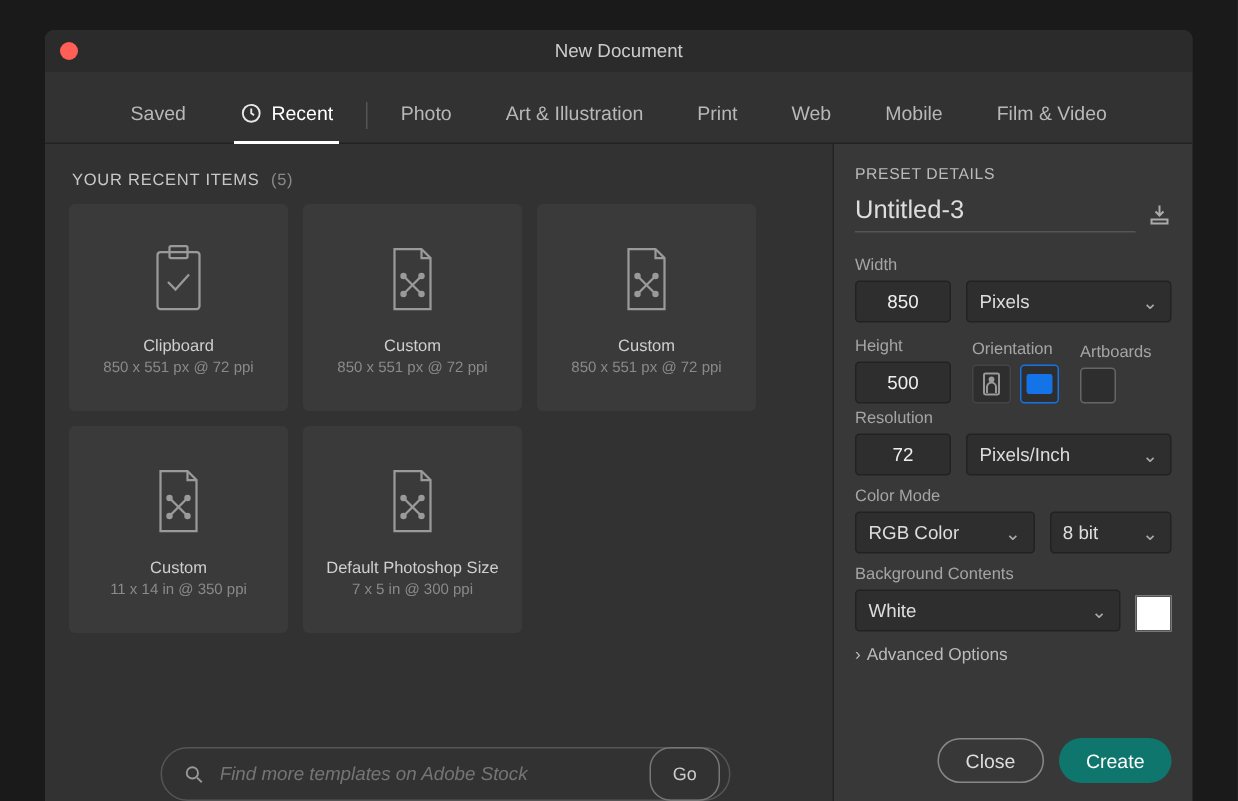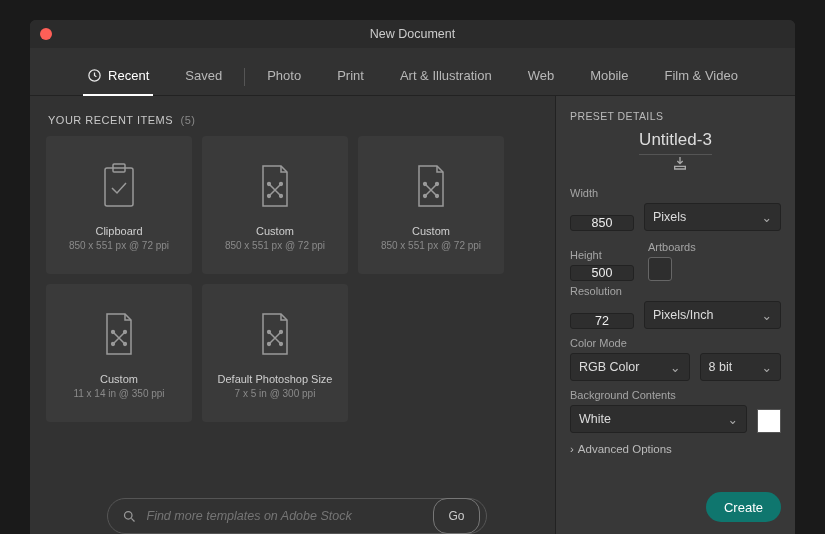--- a/index.html
+++ b/index.html
@@ -22,26 +22,26 @@
   .card { width:146px; height:138px; background:#3a3a3a; border-radius:4px; display:flex; flex-direction:column; align-items:center; justify-content:center; cursor:pointer; }
   .card-icon { height:56px; display:flex; align-items:center; justify-content:center; }
   .card-title { color:#cfcfcf; font-size:11px; margin-top:10px; }
   .card-sub { color:#8a8a8a; font-size:10px; margin-top:3px; }
   .search-row { margin-top:auto; display:flex; align-items:center; }
   .search-pill { flex:1; max-width:380px; margin:0 auto; height:36px; border:1px solid #555; border-radius:20px; display:flex; align-items:center; padding:0 6px 0 14px; gap:10px; }
   .search-pill input { flex:1; background:transparent; border:none; outline:none; color:#999; font-style:italic; font-size:12.5px; }
   .go-btn { height:36px; border:1px solid #777; background:transparent; color:#ccc; border-radius:14px; padding:0 14px; font-size:12px; cursor:pointer; }
   .right-pane { width:240px; background:#383838; border-left:1px solid #222; padding:14px 14px 12px 14px; display:flex; flex-direction:column; font-size:12px; color:#aaa; }
   .pd-title { font-size:10.5px; letter-spacing:0.4px; color:#bbb; margin-bottom:8px; }
-  .doc-name-row { display:flex; align-items:center; justify-content:space-between; margin-bottom:10px;flex-direction:column; }
+  .doc-name-row { display:flex; align-items:center; justify-content:space-between; margin-bottom:10px; }
   .doc-name { color:#ddd; font-size:17px; font-weight:300; border-bottom:1px solid #555; padding-bottom:4px; flex:1; }
   .dl-icon { color:#999; margin-left:8px; cursor:pointer; }
   .lbl { color:#a5a5a5; font-size:11px; margin:6px 0 4px 0; }
   .row { display:flex; gap:10px; align-items:flex-end; }
-  .num-input { background:#2e2e2e; border:1px solid #222; color:#eee; height:16px; width:64px; text-align:center; border-radius:3px; font-size:12.5px; outline:none; }
+  .num-input { background:#2e2e2e; border:1px solid #222; color:#eee; height:28px; width:64px; text-align:center; border-radius:3px; font-size:12.5px; outline:none; }
   .dd { background:#2e2e2e; border:1px solid #222; color:#ddd; height:28px; border-radius:3px; font-size:12.5px; display:flex; align-items:center; justify-content:space-between; padding:0 8px; cursor:pointer; }
   .dd .chev { color:#aaa; }
   .orient-group { display:flex; flex-direction:column; }
   .orient-btns { display:flex; gap:6px; }
   .orient-btn { width:26px; height:26px; background:#2e2e2e; border:1px solid #444; border-radius:3px; display:flex; align-items:center; justify-content:center; cursor:pointer; }
   .orient-btn.active { border-color:#1473e6; }
   .orient-btn.active svg rect, .orient-btn.active svg circle { stroke:#1473e6; fill:#1473e6; }
   .chk { width:24px; height:24px; border:1px solid #666; border-radius:3px; background:#2e2e2e; cursor:pointer; }
   .swatch { width:24px; height:24px; background:#fff; border:1px solid #555; cursor:pointer; }
   .adv { color:#bbb; font-size:11.5px; margin-top:10px; cursor:pointer; display:flex; align-items:center; gap:4px; }
@@ -56,41 +56,41 @@
 
 <div class="outer">
 <div class="window">
 
   <div class="titlebar">
     <div class="close-dot"></div>
     <div class="title-text">New Document</div>
   </div>
 
   <div class="tabs">
+    <div class="tab">
+          <span>Saved</span>
+        </div>
     <div class="tab active">
       <span>
         <svg width="15" height="15" viewBox="0 0 24 24" fill="none" stroke="#e8e8e8" stroke-width="2">
               <circle cx="12" cy="12" r="9"></circle>
               <path d="M12 7v5l3 2"></path>
             </svg>
       </span>
       <span>Recent</span>
     </div>
-    <div class="tab">
-          <span>Saved</span>
-        </div>
     <div class="tab-sep"></div>
     <div class="tab">
           <span>Photo</span>
         </div>
     <div class="tab">
+          <span>Art &amp; Illustration</span>
+        </div>
+    <div class="tab">
           <span>Print</span>
-        </div>
-    <div class="tab">
-          <span>Art &amp; Illustration</span>
         </div>
     <div class="tab">
           <span>Web</span>
         </div>
     <div class="tab">
           <span>Mobile</span>
         </div>
     <div class="tab">
           <span>Film &amp; Video</span>
         </div>
@@ -215,20 +215,39 @@
           <span class="chev">⌄</span>
         </div>
       </div>
 
       <div class="row" style="gap:14px; margin-top:4px;">
         <div class="orient-group" style="width:64px">
           <div class="lbl">Height</div>
           <input class="num-input" value="500" style="">
         </div>
         <div class="orient-group">
+          <div class="lbl">Orientation</div>
+          <div class="orient-btns">
+            <div class="orient-btn">
+              <svg width="14" height="16" viewBox="0 0 14 16" fill="none" stroke="#9a9a9a" stroke-width="1.3">
+                    <rect x="2" y="1" width="10" height="14" rx="1"></rect>
+                    <circle cx="7" cy="5" r="1.3" fill="#9a9a9a"></circle>
+                    <path d="M4 14 v-4 a3 3 0 0 1 6 0 v4"></path>
+                  </svg>
+            </div>
+            <div class="orient-btn active">
+              <svg width="18" height="14" viewBox="0 0 18 14" fill="none" stroke="#1473e6" stroke-width="1.3">
+                    <rect x="1" y="1" width="16" height="12" rx="1"></rect>
+                    <circle cx="9" cy="5" r="1.3" fill="#1473e6"></circle>
+                    <path d="M6 13 v-3 a3 3 0 0 1 6 0 v3"></path>
+                  </svg>
+            </div>
+          </div>
+        </div>
+        <div class="orient-group">
           <div class="lbl">Artboards</div>
           <div class="chk"></div>
         </div>
       </div>
 
       <div class="lbl" style="margin-top:4px">Resolution</div>
       <div class="row">
         <input class="num-input" value="72" style="">
         <div class="dd" style="flex:1">
           <span>Pixels/Inch</span>
@@ -256,19 +275,20 @@
         </div>
         <div class="swatch"></div>
       </div>
 
       <div class="adv">
         <span>›</span>
         <span>Advanced Options</span>
       </div>
 
       <div class="btn-row">
+        <button class="btn btn-close">Close</button>
         <button class="btn btn-create">Create</button>
       </div>
     </div>
   </div>
 
 </div>
 </div>
 
 </body></html>

